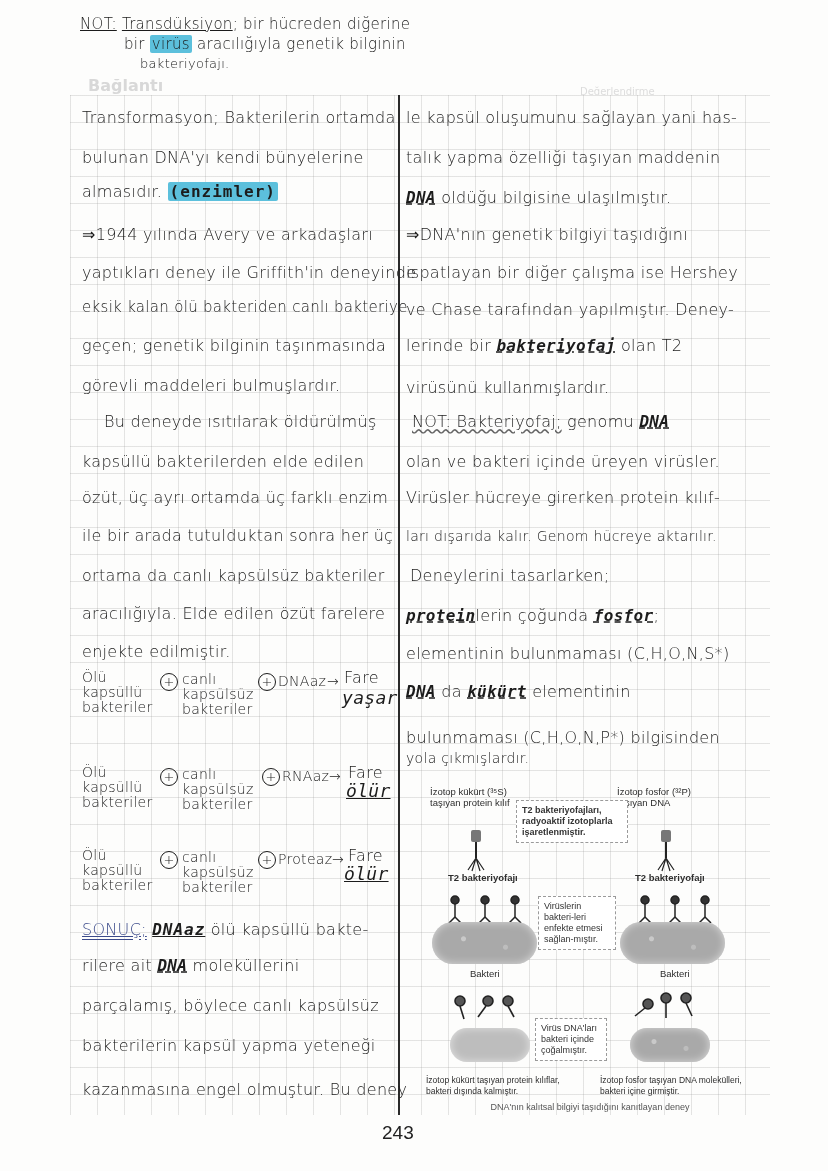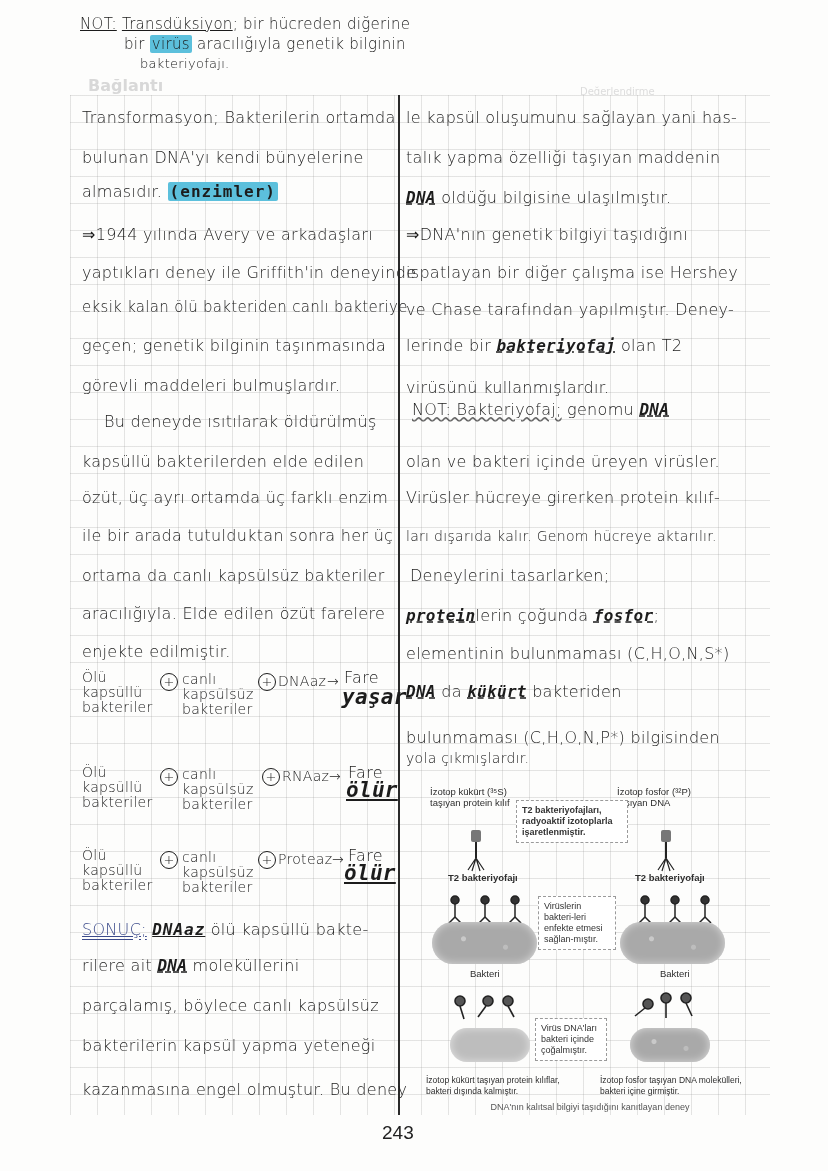--- a/index.html
+++ b/index.html
@@ -36,21 +36,21 @@
   }
   .col { position:absolute; top:100px; font-size:16px; }
   .col-left { left:82px; width:312px; }
   .col-right { left:406px; width:360px; }
   .line { position:absolute; left:0; white-space:nowrap; }
   .bold-hand { font-family:"DejaVu Sans Mono", monospace; font-weight:bold; letter-spacing:1px; }
   .blank { text-decoration:underline; text-decoration-style:dashed; font-family:"DejaVu Sans Mono", monospace; font-style:italic; font-weight:bold; }
 
   .exp { position:absolute; font-size:14px; line-height:15px; }
   .plus { display:inline-block; width:16px; height:16px; border:1.4px solid #1c1c1c; border-radius:50%; text-align:center; line-height:15px; font-size:13px; }
-  .result-word { font-family:"DejaVu Sans Mono", monospace; font-style:italic; font-weight:bold; font-size:21px; text-decoration:underline; }
+  .result-word { font-family:"DejaVu Sans Mono", monospace; font-style:italic; font-weight:normal; font-size:18px; text-decoration:underline; }
 
   
   .diagram { position:absolute; left:420px; top:780px; width:340px; height:345px; font-family:"Liberation Sans", sans-serif; color:#2d2d2d; }
   .dlabel { position:absolute; font-size:9.5px; line-height:11px; }
   .dbox { position:absolute; border:1px dashed #9a9a9a; background:#fff; font-size:9px; line-height:11px; padding:4px 5px; font-weight:bold; color:#333; }
   .cell { position:absolute; border-radius:24px;
     background:radial-gradient(circle at 30% 40%, #c9c9c9 0 2px, transparent 3px),
                radial-gradient(circle at 70% 60%, #bdbdbd 0 2px, transparent 3px),
                #a9a9a9;
     box-shadow: inset 0 0 8px rgba(255,255,255,0.6);
@@ -158,39 +158,39 @@
   </div>
   <div class="line" style="top:125px">⇒DNA'nın genetik bilgiyi taşıdığını</div>
   <div class="line" style="top:163px">ispatlayan bir diğer çalışma ise Hershey</div>
   <div class="line" style="top:200px">ve Chase tarafından yapılmıştır. Deney-</div>
   <div class="line" style="top:236px">
     <span>lerinde bir</span>
     <span class="blank">bakteriyofaj</span>
     <span>olan T2</span>
   </div>
   <div class="line" style="top:278px">virüsünü kullanmışlardır.</div>
-  <div class="line" style="top:300px; padding-left:6px">
+  <div class="line" style="top:312px; padding-left:6px">
     <span style="text-decoration:underline wavy #666;">NOT: Bakteriyofaj;</span>
     <span>genomu</span>
     <span class="blank">DNA</span>
   </div>
   <div class="line" style="top:352px">olan ve bakteri içinde üreyen virüsler.</div>
   <div class="line" style="top:388px">Virüsler hücreye girerken protein kılıf-</div>
   <div class="line" style="top:428px; font-size:14px">ları dışarıda kalır. Genom hücreye aktarılır.</div>
   <div class="line" style="top:466px; padding-left:4px">Deneylerini tasarlarken;</div>
   <div class="line" style="top:506px">
     <span class="blank">protein</span><span>lerin çoğunda</span>
     <span class="blank">fosfor</span><span>;</span>
   </div>
   <div class="line" style="top:544px">elementinin bulunmaması (C,H,O,N,S*)</div>
   <div class="line" style="top:582px">
     <span class="blank">DNA</span>
     <span>da</span>
     <span class="blank">kükürt</span>
-    <span>bakteriden</span>
+    <span>elementinin</span>
   </div>
   <div class="line" style="top:628px">bulunmaması (C,H,O,N,P*) bilgisinden</div>
   <div class="line" style="top:650px; font-size:14px">yola çıkmışlardır.</div>
 </div>
 
 <div class="diagram">
   <div class="dlabel" style="left:10px; top:6px; width:90px;">İzotop kükürt (³⁵S) taşıyan protein kılıf</div>
   <div class="dlabel" style="left:197px; top:6px; width:90px;">İzotop fosfor (³²P) taşıyan DNA</div>
   <div class="dbox" style="left:96px; top:20px; width:100px;">T2 bakteriyofajları, radyoaktif izotoplarla işaretlenmiştir.</div>
 

